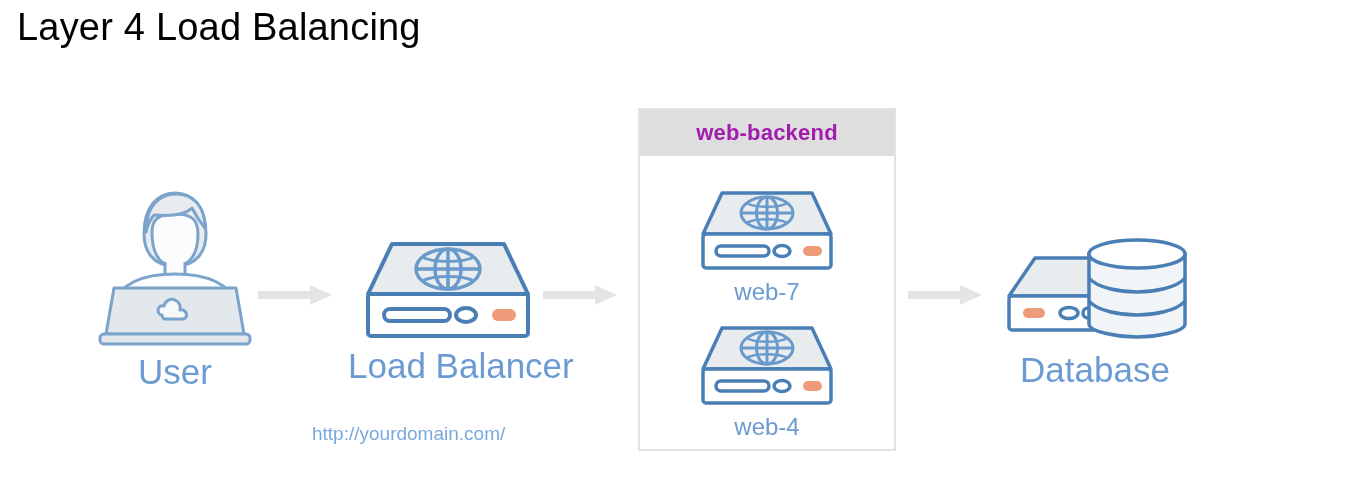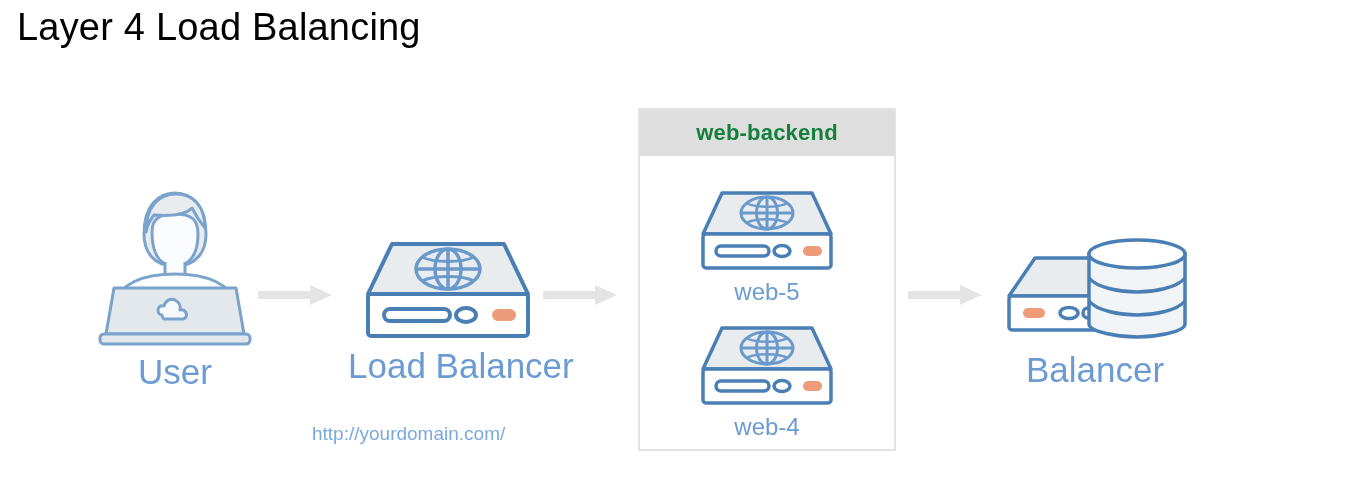--- a/index.html
+++ b/index.html
@@ -67,21 +67,21 @@
     height: 46px;
     background: #dedede;
     display: flex;
     align-items: center;
     justify-content: center;
     box-sizing: border-box;
   }
   .group-title {
     font-size: 22px;
     font-weight: bold;
-    color: #15803d;
+    color: #a21caf;
     letter-spacing: 0.2px;
     white-space: nowrap;
   }
   .group-body {
     position: relative;
     height: calc(100% - 46px);
   }
   .icon-svg { display: block; }
 </style>
 </head>
@@ -170,21 +170,21 @@
             <line x1="54" y1="25" x2="106" y2="25" stroke="#6a9acb" stroke-width="3"></line>
             <line x1="80" y1="9" x2="80" y2="41" stroke="#6a9acb" stroke-width="3"></line>
             <path d="M59 15 C69 20 91 20 101 15" fill="none" stroke="#6a9acb" stroke-width="2.5"></path>
             <path d="M59 35 C69 30 91 30 101 35" fill="none" stroke="#6a9acb" stroke-width="2.5"></path>
             <rect x="16" y="46" width="128" height="34" rx="3" fill="#ffffff" stroke="#4a7fb5" stroke-width="3.5"></rect>
             <rect x="29" y="58" width="53" height="10" rx="5" fill="#ffffff" stroke="#4a7fb5" stroke-width="3.5"></rect>
             <ellipse cx="95" cy="63" rx="8" ry="5.5" fill="#ffffff" stroke="#4a7fb5" stroke-width="3.5"></ellipse>
             <rect x="116" y="58" width="19" height="10" rx="5" fill="#ed9b78"></rect>
           </svg>
         </span>
-        <div class="node-label small">web-5</div>
+        <div class="node-label small">web-7</div>
       </div>
 
       <div class="node" style="left:47px; top:167px; width:160px;">
         <span>
           <svg class="icon-svg" width="160" height="86" viewBox="0 0 160 86" xmlns="http://www.w3.org/2000/svg">
             <path d="M35 5 L125 5 L144 46 L16 46 Z" fill="#e8ecef" stroke="#4a7fb5" stroke-width="3.5" stroke-linejoin="round"></path>
             <ellipse cx="80" cy="25" rx="26" ry="16" fill="none" stroke="#6a9acb" stroke-width="3"></ellipse>
             <ellipse cx="80" cy="25" rx="10.5" ry="16" fill="none" stroke="#6a9acb" stroke-width="3"></ellipse>
             <line x1="54" y1="25" x2="106" y2="25" stroke="#6a9acb" stroke-width="3"></line>
             <line x1="80" y1="9" x2="80" y2="41" stroke="#6a9acb" stroke-width="3"></line>
@@ -222,16 +222,16 @@
         <ellipse cx="72" cy="77" rx="9" ry="5.5" fill="#ffffff" stroke="#4a7fb5" stroke-width="3.5"></ellipse>
 
         <rect x="86" y="72" width="46" height="10" rx="5" fill="#ffffff" stroke="#4a7fb5" stroke-width="3.5"></rect>
 
         <path d="M92 18 L92 88 C92 96 122 101 140 101 C158 101 188 96 188 88 L188 18 Z" fill="#f2f5f7" stroke="#4a7fb5" stroke-width="3.5"></path>
         <ellipse cx="140" cy="18" rx="48" ry="14" fill="#ffffff" stroke="#4a7fb5" stroke-width="3.5"></ellipse>
         <path d="M92 42 C100 52 124 56 140 56 C156 56 180 52 188 42" fill="none" stroke="#4a7fb5" stroke-width="3.5"></path>
         <path d="M92 65 C100 75 124 79 140 79 C156 79 180 75 188 65" fill="none" stroke="#4a7fb5" stroke-width="3.5"></path>
       </svg>
     </span>
-    <div class="node-label">Balancer</div>
+    <div class="node-label">Database</div>
   </div>
 
 </div>
 
 </body></html>

